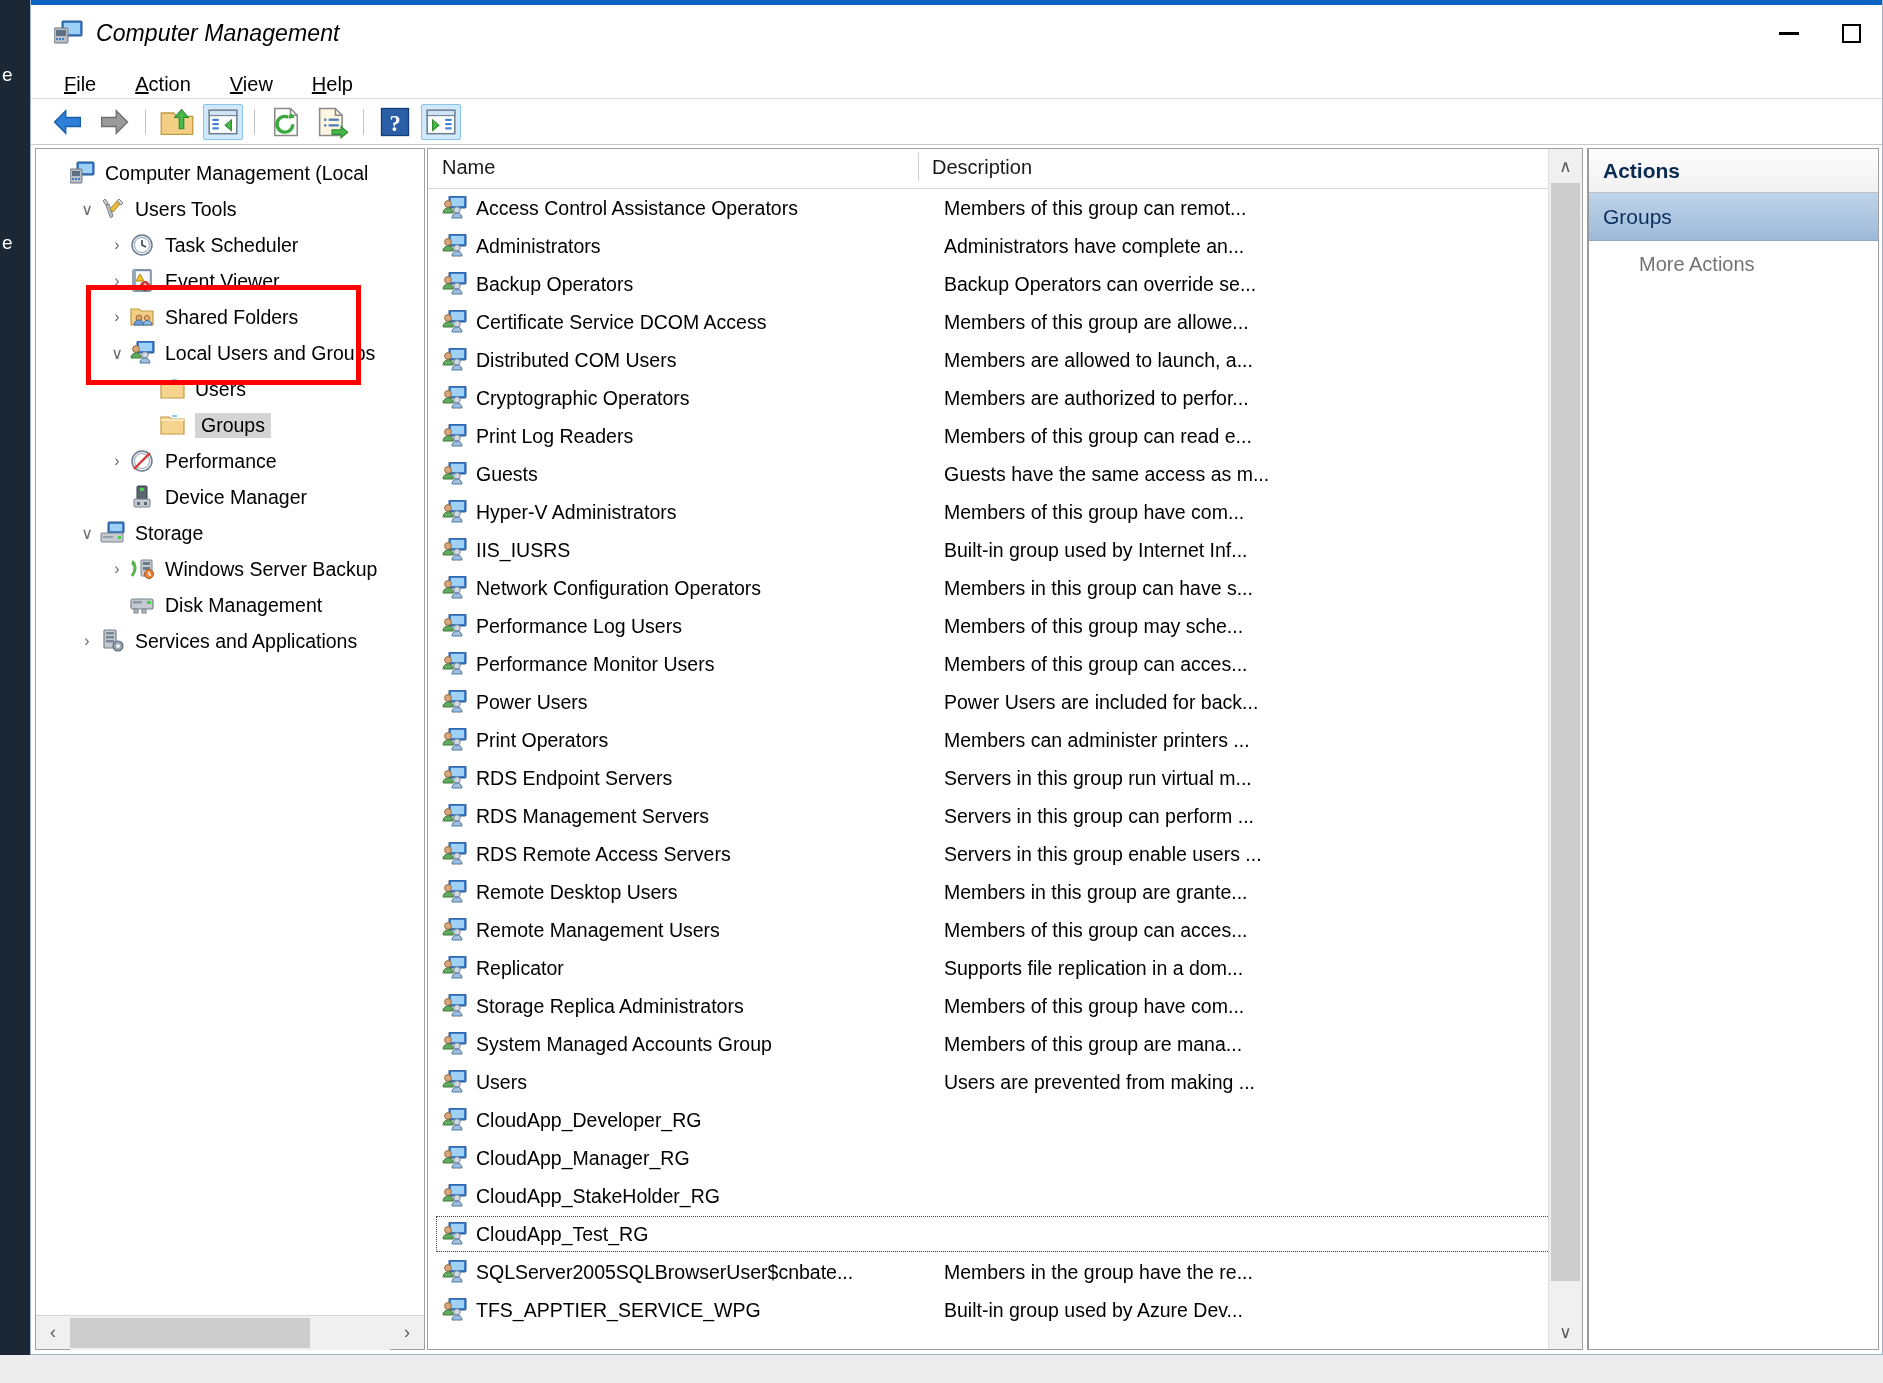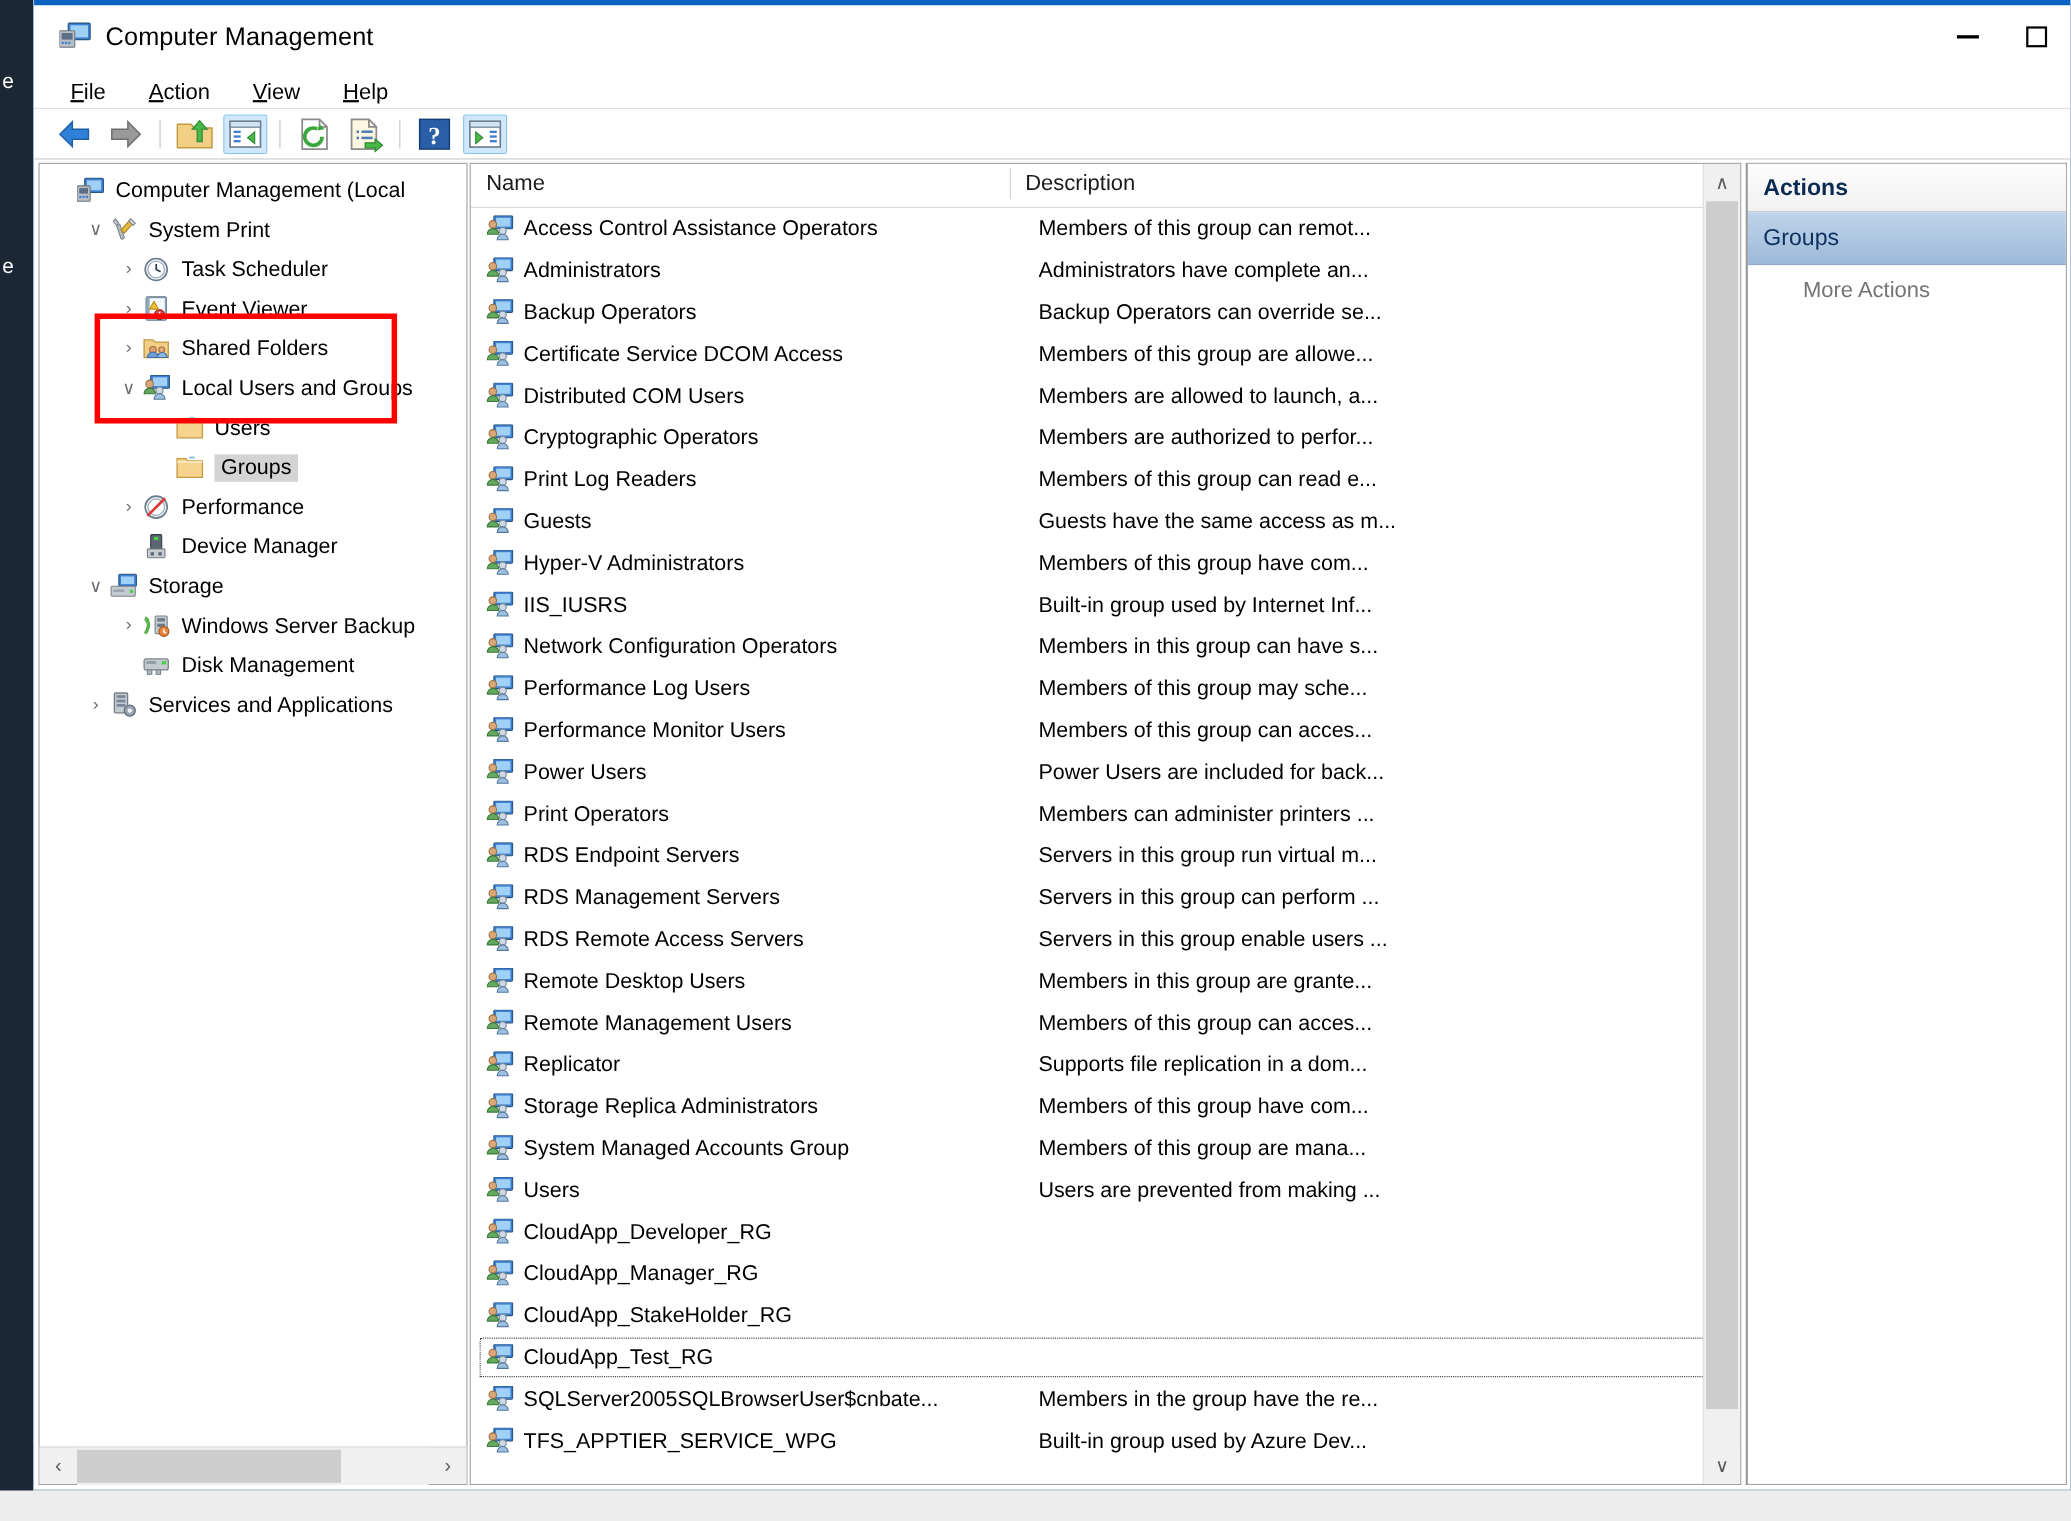--- a/index.html
+++ b/index.html
@@ -40,21 +40,21 @@
   }
   .win-topline {
     position: absolute; left: 0; top: 0; width: 100%; height: 5px;
     background: #0b64c4;
   }
 
   
   #titlebar {
     position: absolute; left: 0; top: 5px; width: 100%; height: 56px;
     background: #ffffff;
-    display: flex; align-items: center;
+    display: flex; align-items: center; font-style: italic;
   }
   #title-icon {
     width: 30px; height: 26px; margin-left: 23px; margin-right: 12px;
     position: relative; flex: none;
   }
   #title-text {
     font-size: 23px; color: #000000; letter-spacing: 0.1px;
   }
   #win-controls {
     position: absolute; right: 0; top: 0; height: 56px;
@@ -378,21 +378,21 @@
           <div class="tnode" style="padding-left: 38px;">
             <div class="twist">∨</div>
             <div class="tico">
               <svg class="ico-svg" viewBox="0 0 26 24">
                 <path d="M5 2 l3 4 l-2 2 l-3 -4 Z" fill="#c9ccd1" stroke="#7f858c"></path>
                 <path d="M6 8 l4 12 a2 2 0 0 0 3 -1 l-4 -12 Z" fill="#b8bcc2" stroke="#7f858c"></path>
                 <path d="M18 3 l3 3 l-8 9 l-3 -3 Z" fill="#e8b93a" stroke="#a9862a"></path>
                 <path d="M19 2 l4 4 l-2 2 l-4 -4 Z" fill="#d6d9dd" stroke="#80868d"></path>
               </svg>
             </div>
-            <div class="tlabel">System Print</div>
+            <div class="tlabel">Users Tools</div>
           </div>
           <div class="tnode" style="padding-left: 68px;">
             <div class="twist">›</div>
             <div class="tico">
               <svg class="ico-svg" viewBox="0 0 26 24">
                 <circle cx="12" cy="12" r="10" fill="#e8eef4" stroke="#6b7c8c" stroke-width="1.5"></circle>
                 <circle cx="12" cy="12" r="7.5" fill="#fbfdfe" stroke="#9aa6b2"></circle>
                 <path d="M12 7 v5 l4 2" stroke="#33414f" stroke-width="1.6" fill="none"></path>
               </svg>
             </div>

